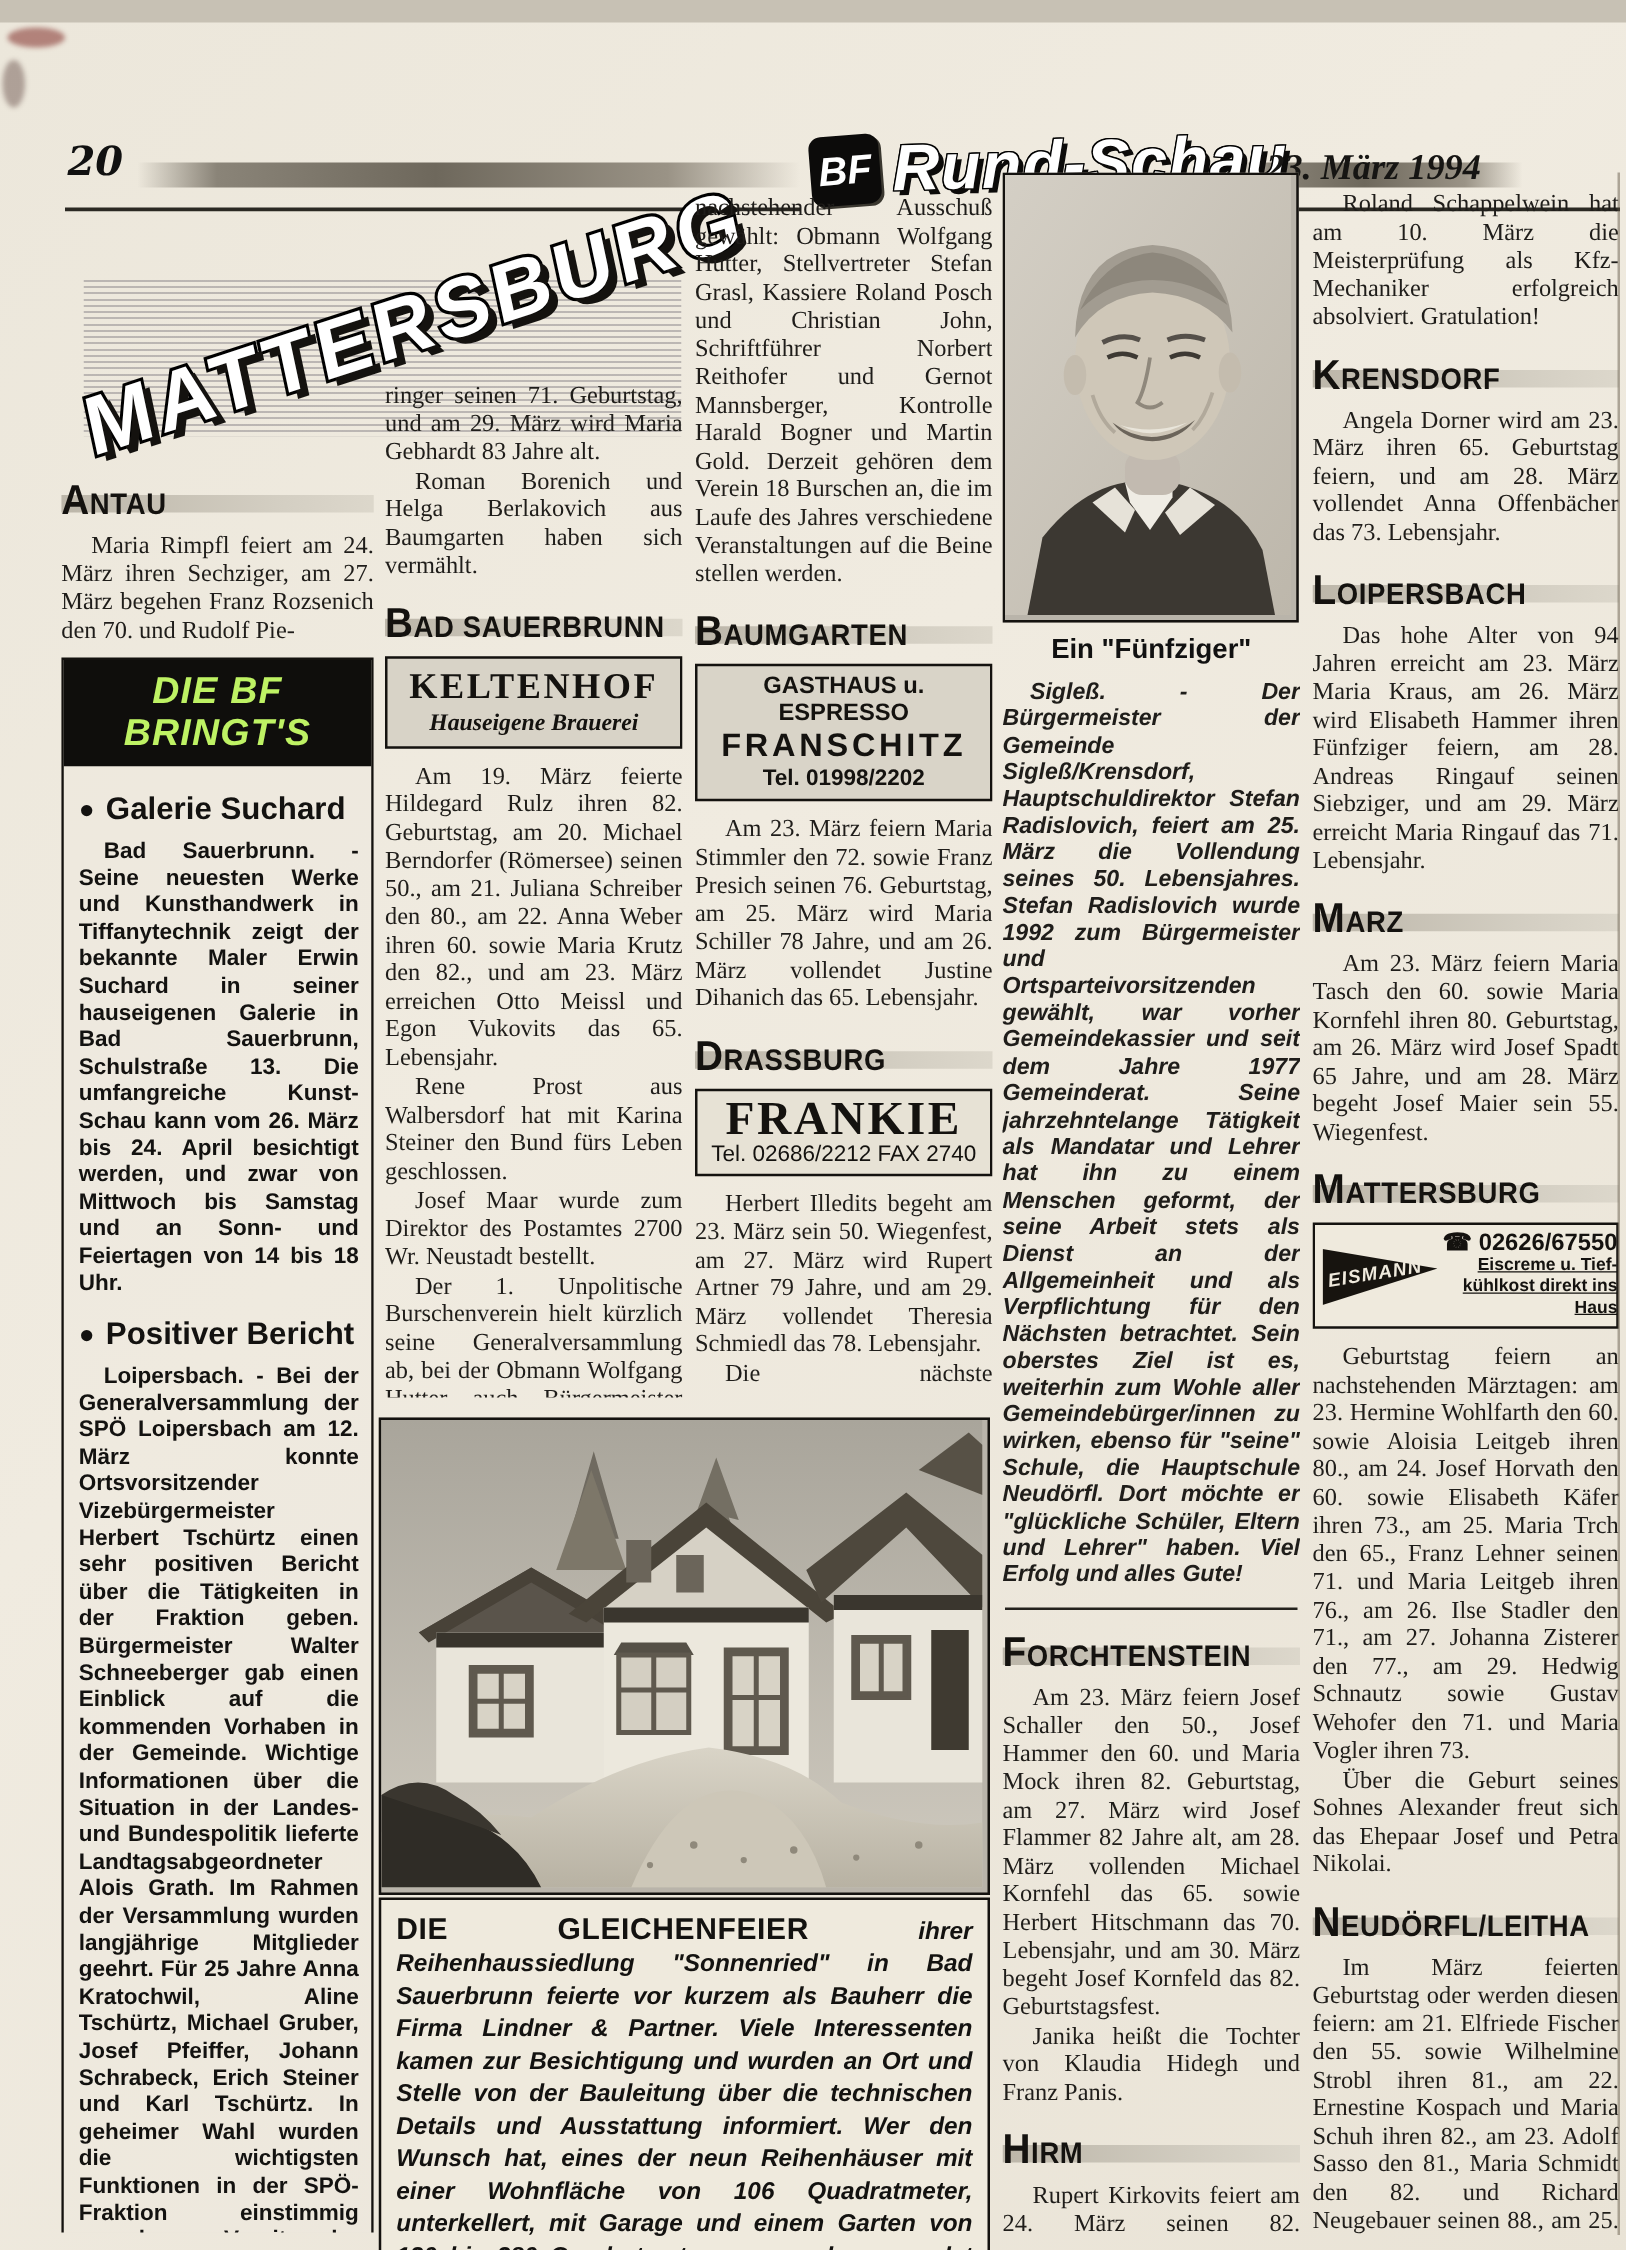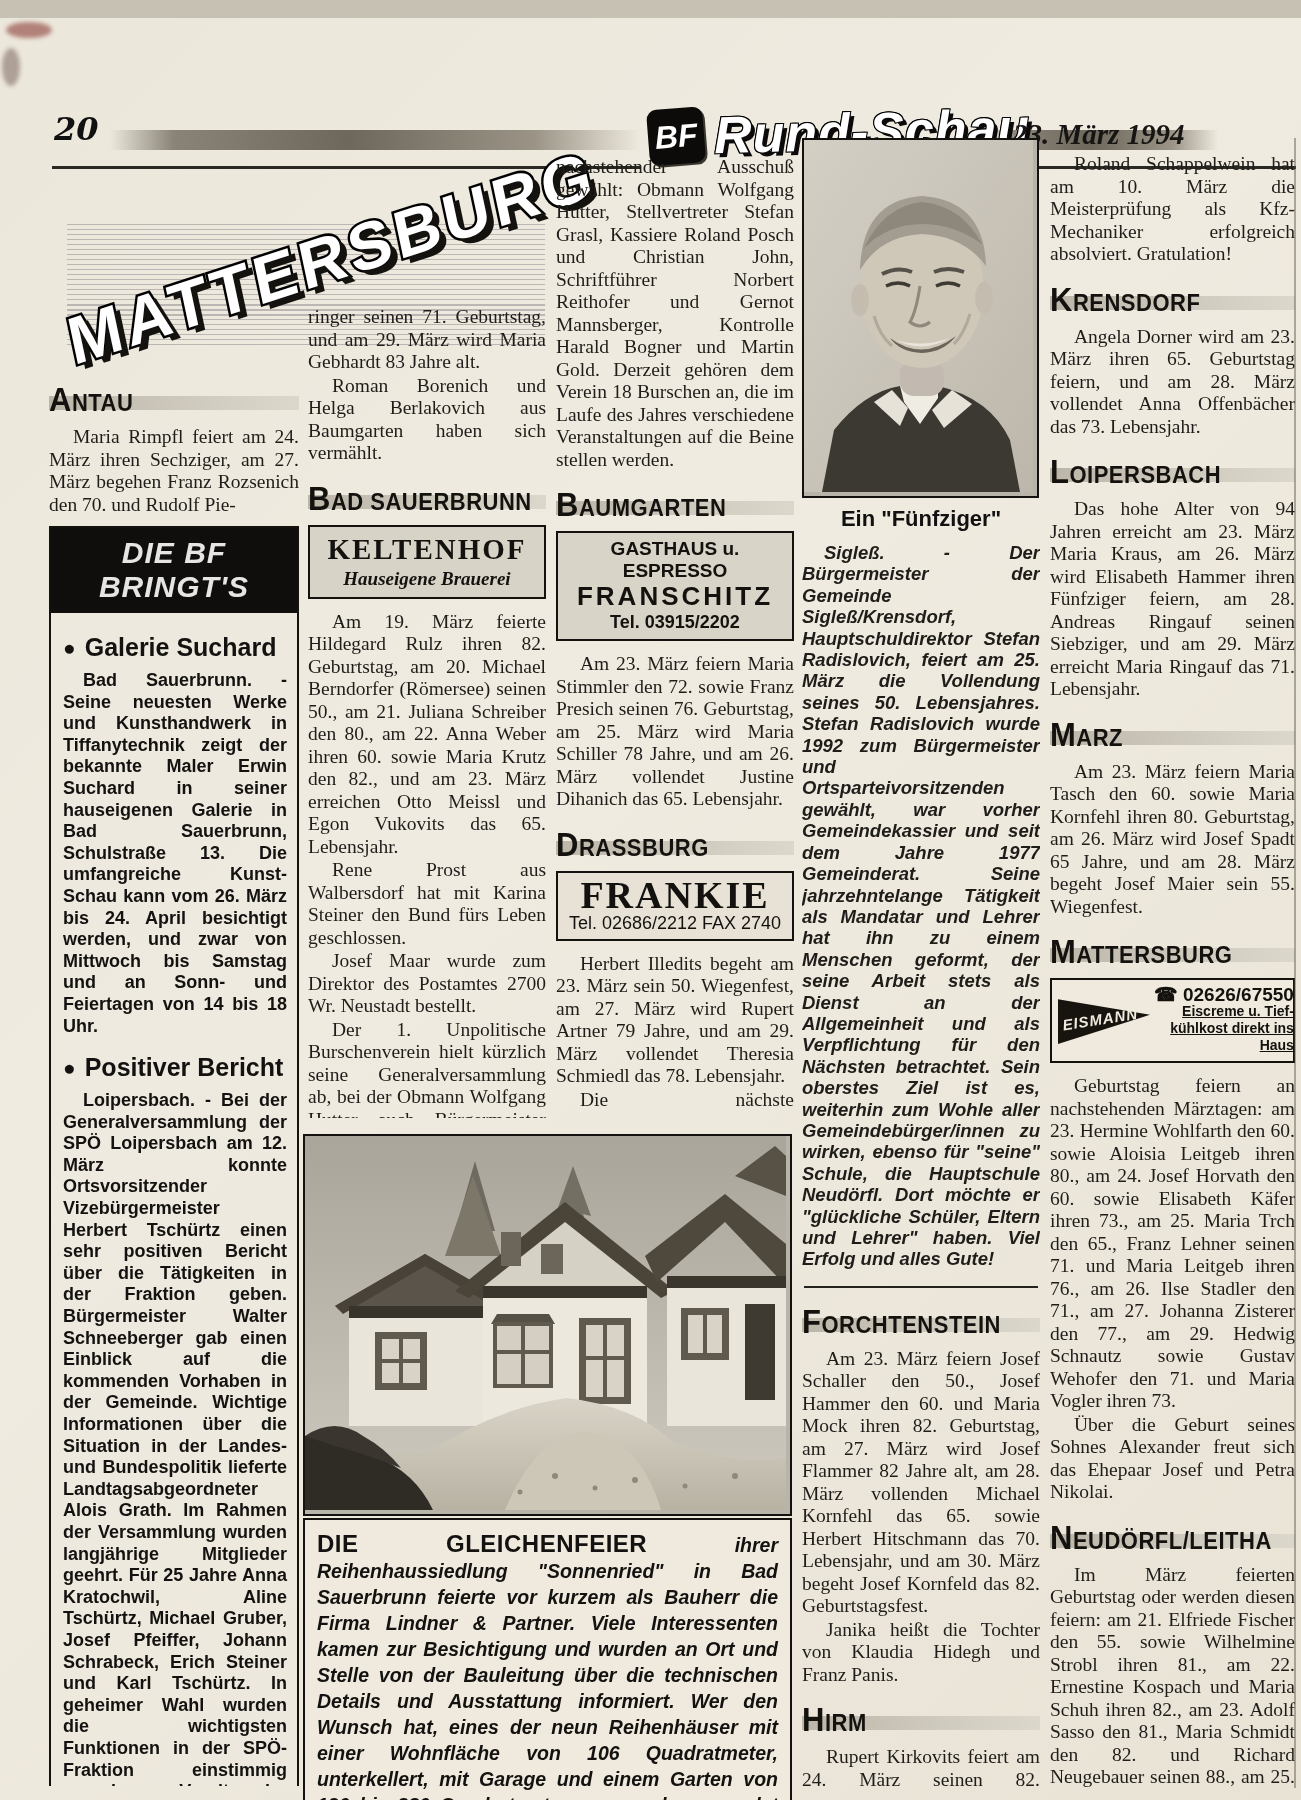--- a/index.html
+++ b/index.html
@@ -67,21 +67,21 @@
   .eismann-flag{position:relative;width:92px;height:52px;flex:0 0 auto;}
   .eismann-flag .pennant{position:absolute;inset:0;background:#17140f;clip-path:polygon(0 10%,100% 40%,0 96%);}
   .eismann-flag .brand{position:absolute;left:4px;top:16px;width:84px;color:#efeadd;
     font:italic 900 15px "Liberation Sans",sans-serif;letter-spacing:1px;transform:rotate(-9deg);text-align:left;}
   .eismann-txt{flex:1;line-height:17px;}
   .eismann-txt .phone{font-weight:900;font-size:19px;white-space:nowrap;}
   .eismann-txt .sm{font-weight:700;font-size:14px;text-decoration:underline;}
 
   
   .bf-box{margin-top:10px;border:2.5px solid #14120f;background:rgba(238,233,222,.4);}
-  .bf-box-head{background:#0f0e0c;color:#e5e5e5;text-align:center;padding:8px 2px 9px 2px;
+  .bf-box-head{background:#0f0e0c;color:#bef264;text-align:center;padding:8px 2px 9px 2px;
     font:italic 900 30px "Liberation Sans",sans-serif;letter-spacing:1px;}
   .bf-box-body{padding:10px 10px 12px 12px;font-family:"Liberation Sans",sans-serif;color:#131210;}
   .bf-item-head{font-weight:700;font-size:25px;margin:10px 0 8px 0;display:flex;align-items:center;gap:9px;}
   .bf-item-head .dot{font-size:21px;line-height:1;}
   .bf-box-body p{font-size:18px;line-height:21.6px;font-weight:600;text-align:justify;text-indent:20px;margin:0;hyphens:auto;}
 
   
   .photo-frame{border:2px solid #14120f;background:#b9b4aa;}
   .man-photo{width:233px;height:356px;}
   .man-caption{text-align:center;font:700 22px "Liberation Sans",sans-serif;margin:8px 0 10px 0;color:#111;}
@@ -165,21 +165,21 @@
 
   <div class="col" style="left:556px;top:138px;width:238px;height:955px;">
     <p class="noindent">nachstehender Ausschuß gewählt: Obmann Wolfgang Hutter, Stellvertreter Stefan Grasl, Kassiere Roland Posch und Christian John, Schriftführer Norbert Reithofer und Gernot Mannsberger, Kontrolle Harald Bogner und Martin Gold. Derzeit gehören dem Verein 18 Burschen an, die im Laufe des Jahres verschiedene Veranstaltungen auf die Beine stellen werden.</p>
     <div class="sec-head">
       <div class="band"></div>
       <span class="txt">Baumgarten</span>
     </div>
     <div class="adbox ad-franschitz">
       <div class="l1">GASTHAUS u. ESPRESSO</div>
       <div class="l2">FRANSCHITZ</div>
-      <div class="l3">Tel. 03915/2202</div>
+      <div class="l3">Tel. 01998/2202</div>
     </div>
     <p>Am 23. März feiern Maria Stimmler den 72. sowie Franz Presich seinen 76. Geburtstag, am 25. März wird Maria Schiller 78 Jahre, und am 26. März vollendet Justine Dihanich das 65. Lebensjahr.</p>
     <div class="sec-head">
       <div class="band"></div>
       <span class="txt">Drassburg</span>
     </div>
     <div class="adbox ad-frankie">
       <div class="t">FRANKIE</div>
       <div class="s">Tel. 02686/2212 FAX 2740</div>
     </div>

